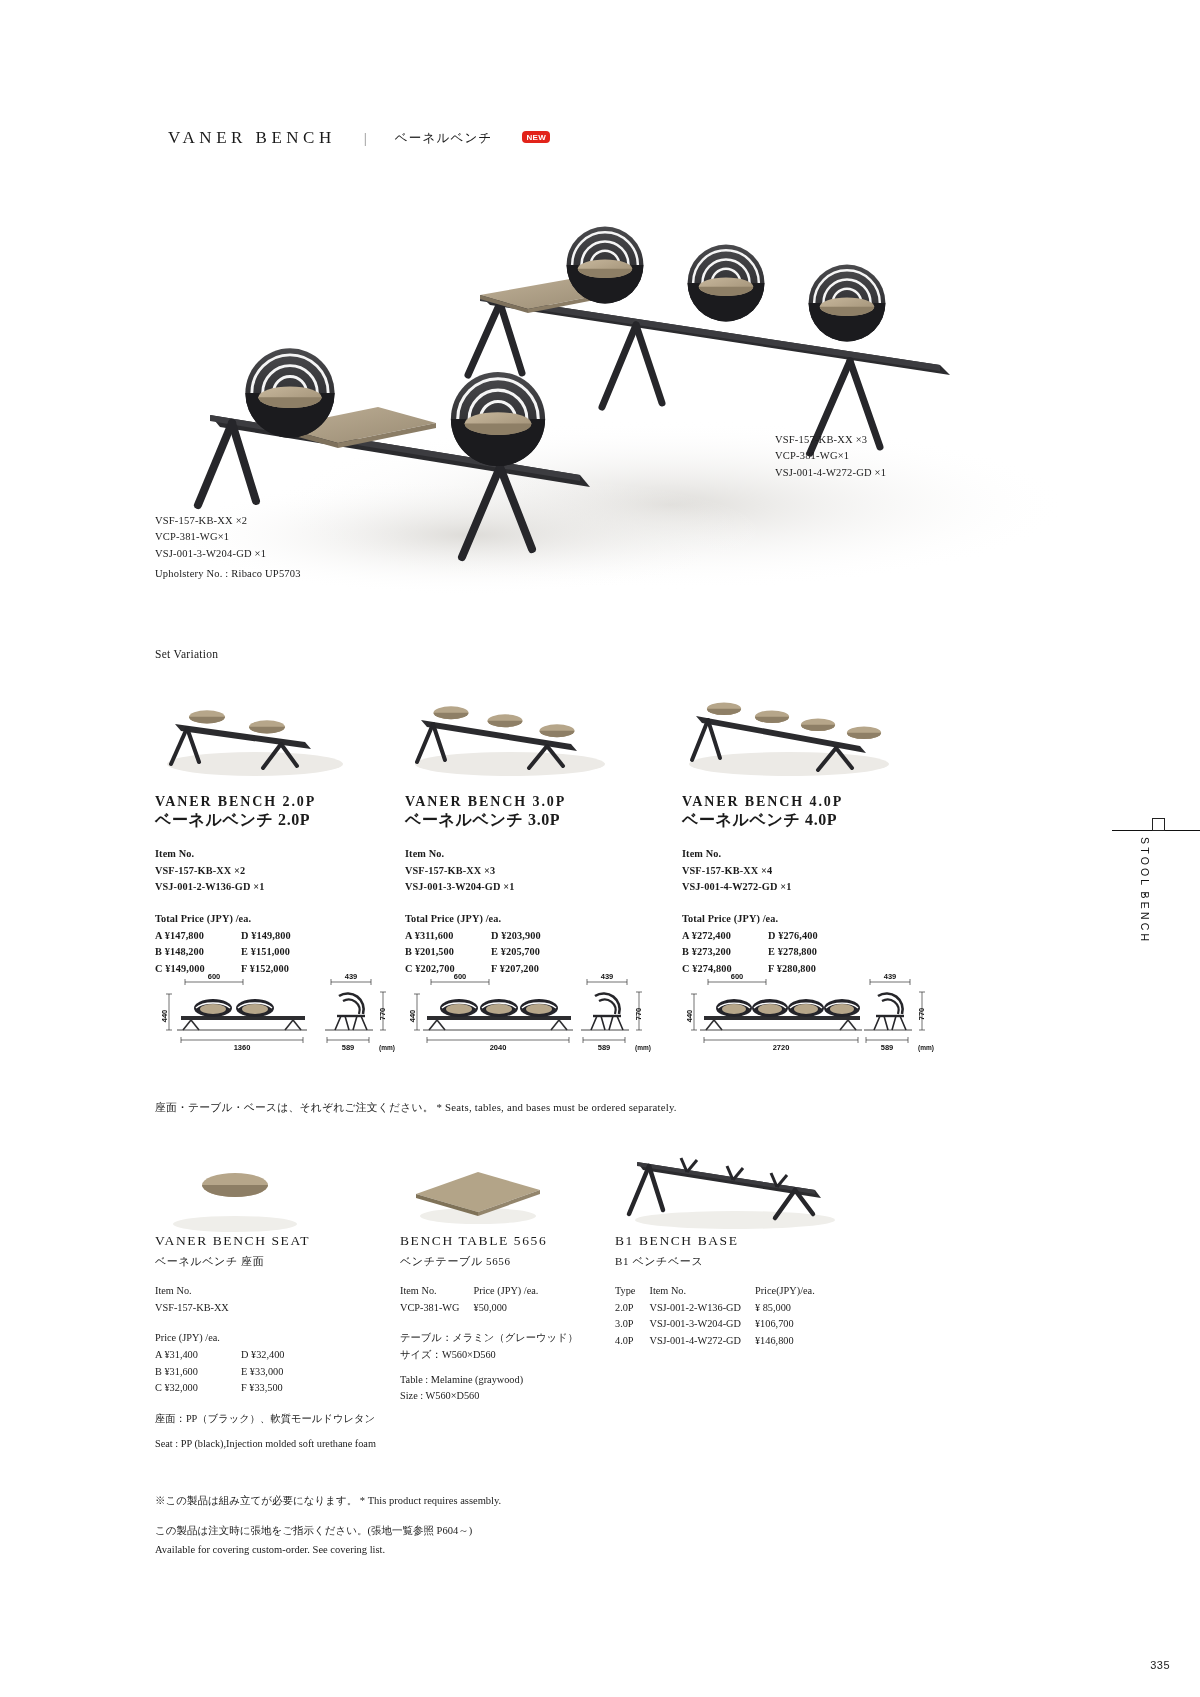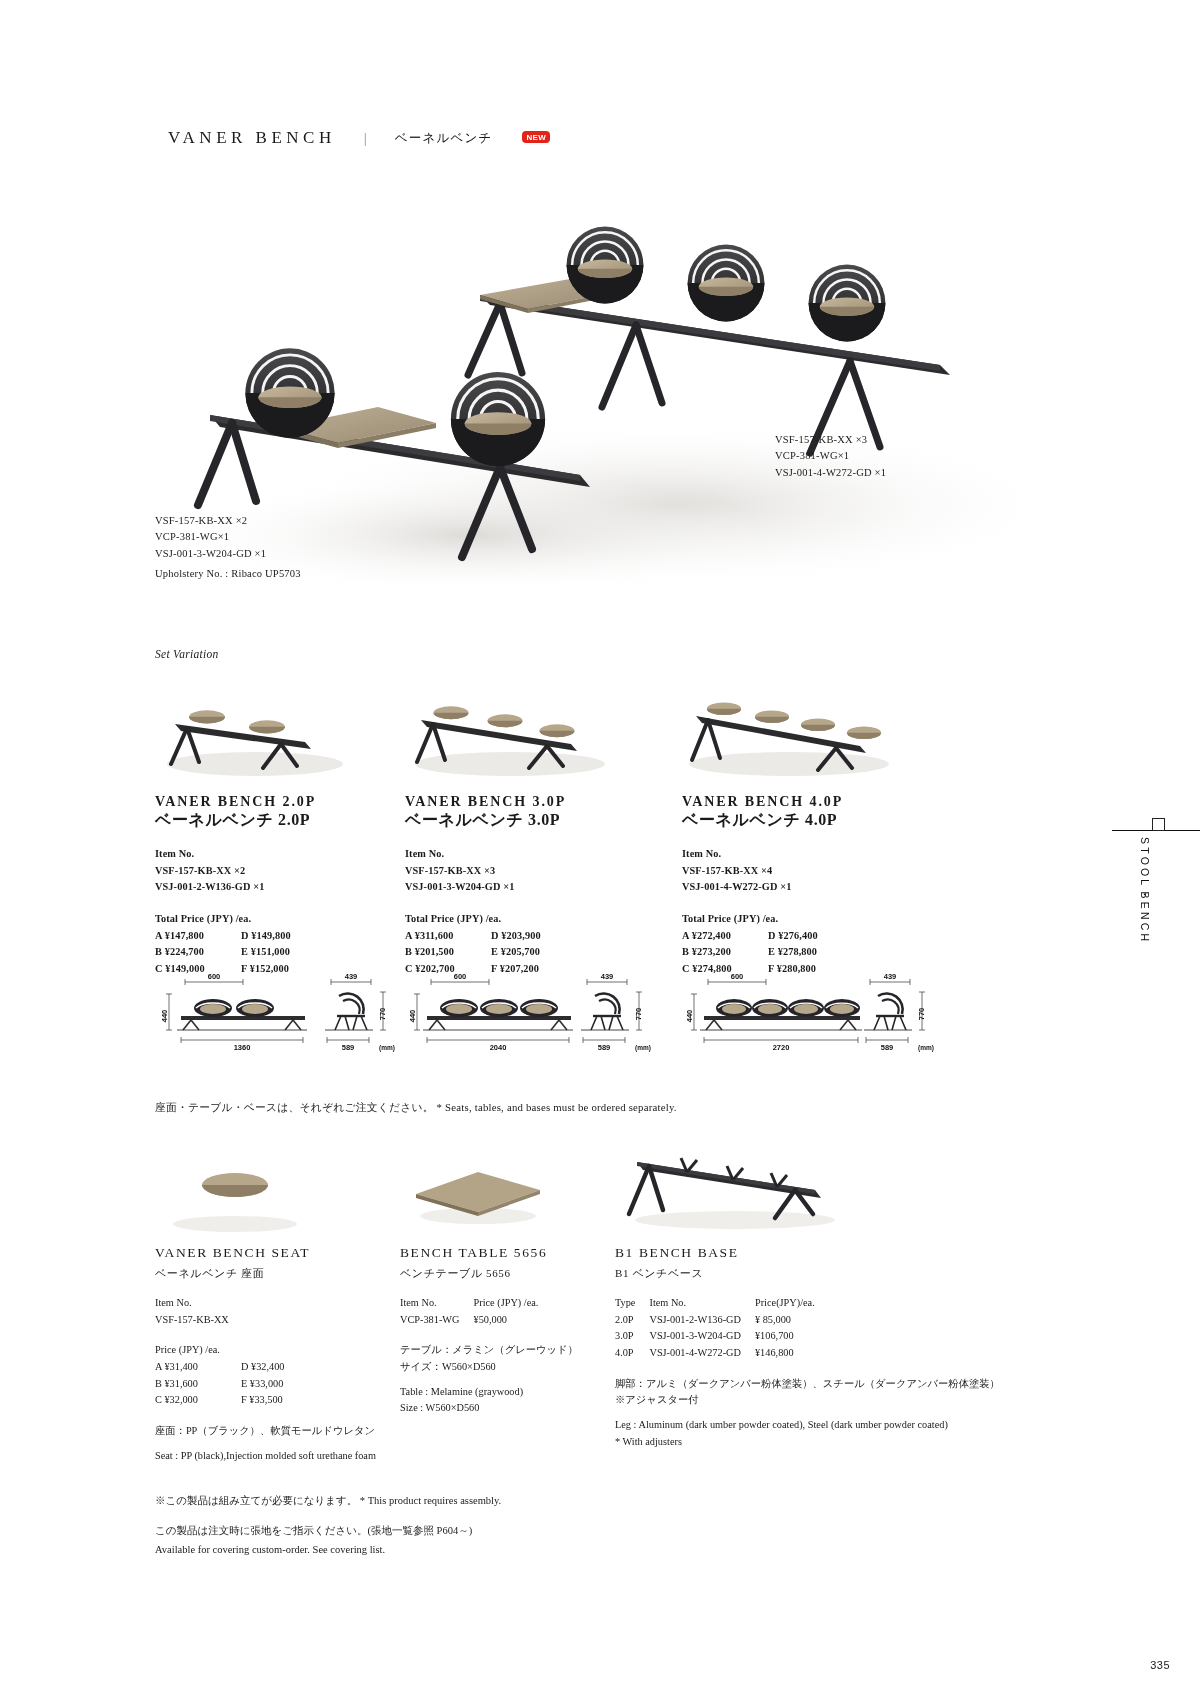--- a/index.html
+++ b/index.html
@@ -48,21 +48,21 @@
 
   
   .hero { position:absolute; left:150px; top:175px; width:920px; height:430px; }
 
   .hero-caption { position:absolute; font-size:10.5px; line-height:1.55; letter-spacing:.2px; }
   .cap-a { left:155px; top:513px; }
   .cap-b { left:775px; top:432px; }
   .cap-upholstery { position:absolute; left:155px; top:568px; font-size:10.5px; letter-spacing:.2px; }
 
   
-  .setvar-label { position:absolute; left:155px; top:648px; font-size:11.5px; letter-spacing:.3px;font-style:italic; }
+  .setvar-label { position:absolute; left:155px; top:648px; font-size:11.5px; letter-spacing:.3px; }
 
   
   .varrow { position:absolute; left:155px; top:672px; width:905px; height:400px;font-weight:bold; }
   .varcol { position:absolute; top:0; width:290px; }
   .varcol.c1 { left:0; }
   .varcol.c2 { left:250px; }
   .varcol.c3 { left:527px; }
 
   .var-img { height:108px; position:relative; }
   .var-title {
@@ -81,21 +81,21 @@
   .note1 { position:absolute; left:155px; top:1101px; font-size:10.8px; letter-spacing:.2px; }
 
   
   .comprow { position:absolute; left:155px; top:1128px; width:905px; height:330px; }
   .compcol { position:absolute; top:0; }
   .compcol.k1 { left:0;   width:250px; }
   .compcol.k2 { left:245px; width:215px; }
   .compcol.k3 { left:460px; width:445px; }
 
   .comp-img { height:105px; position:relative; }
-  .comp-title { font-size:13.5px; letter-spacing:1.6px; margin-top:12px; }
+  .comp-title { font-size:13.5px; letter-spacing:1.6px; }
   .comp-title-jp { font-size:11px; letter-spacing:.6px; margin-top:5px; }
   .comp-blk { margin-top:14px; font-size:10.3px; line-height:1.62; }
 
   .tbl { font-size:10.3px; line-height:1.62; border-collapse:collapse; }
   .tbl td { padding:0 14px 0 0; white-space:nowrap; }
 
   
   .footnotes { position:absolute; left:155px; top:1492px; font-size:10.5px; line-height:1.75; }
   .footnotes .grp { margin-bottom:12px; }
 
@@ -274,21 +274,21 @@
         <div>Item No.</div>
         <div>VSF-157-KB-XX ×2</div>
         <div>VSJ-001-2-W136-GD ×1</div>
       </div>
 
       <div class="blk">
         <div>Total Price (JPY) /ea.</div>
         <div class="price-grid">
           <span>A ¥147,800</span>
           <span>D ¥149,800</span>
-          <span>B ¥224,700</span>
+          <span>B ¥148,200</span>
           <span>E ¥151,000</span>
           <span>C ¥149,000</span>
           <span>F ¥152,000</span>
         </div>
       </div>
 
       <div class="dim">
         <svg width="250" height="92" viewBox="0 0 250 92">
           <g stroke="#333" stroke-width="0.7" fill="none">
 
@@ -691,26 +691,20 @@
           </tr>
           <tr>
             <td>4.0P</td>
             <td>VSJ-001-4-W272-GD</td>
             <td>¥146,800</td>
           </tr>
         </tbody>
           </table>
       </div>
 
-      <div class="comp-blk">
-        <div>脚部：アルミ（ダークアンバー粉体塗装）、スチール（ダークアンバー粉体塗装）</div>
-        <div>※アジャスター付</div>
-        <div style="margin-top:8px">Leg :  Aluminum (dark umber powder coated),  Steel (dark umber powder coated)</div>
-        <div>* With adjusters</div>
-      </div>
     </div>
   </div>
 
   <div class="footnotes">
     <div class="grp">※この製品は組み立てが必要になります。     * This product requires assembly.</div>
     <div>この製品は注文時に張地をご指示ください。(張地一覧参照 P604～)</div>
     <div>Available for covering custom-order. See covering list.</div>
   </div>
 
 </div>

